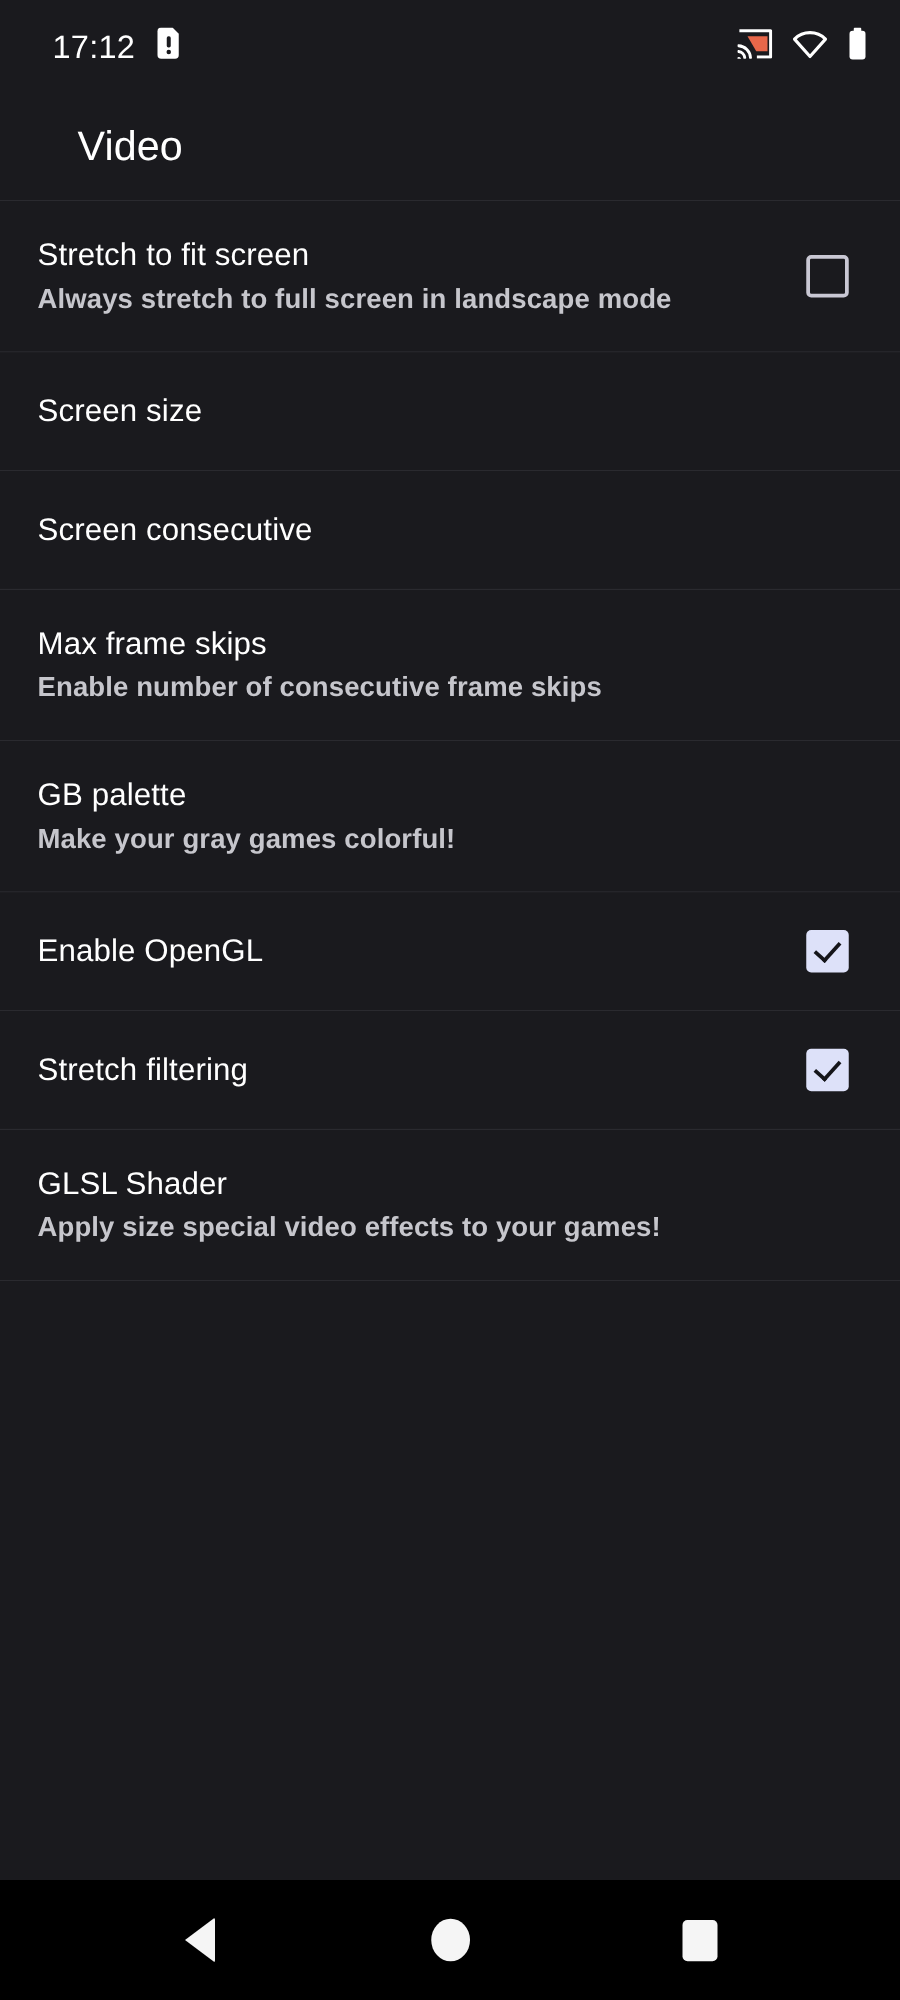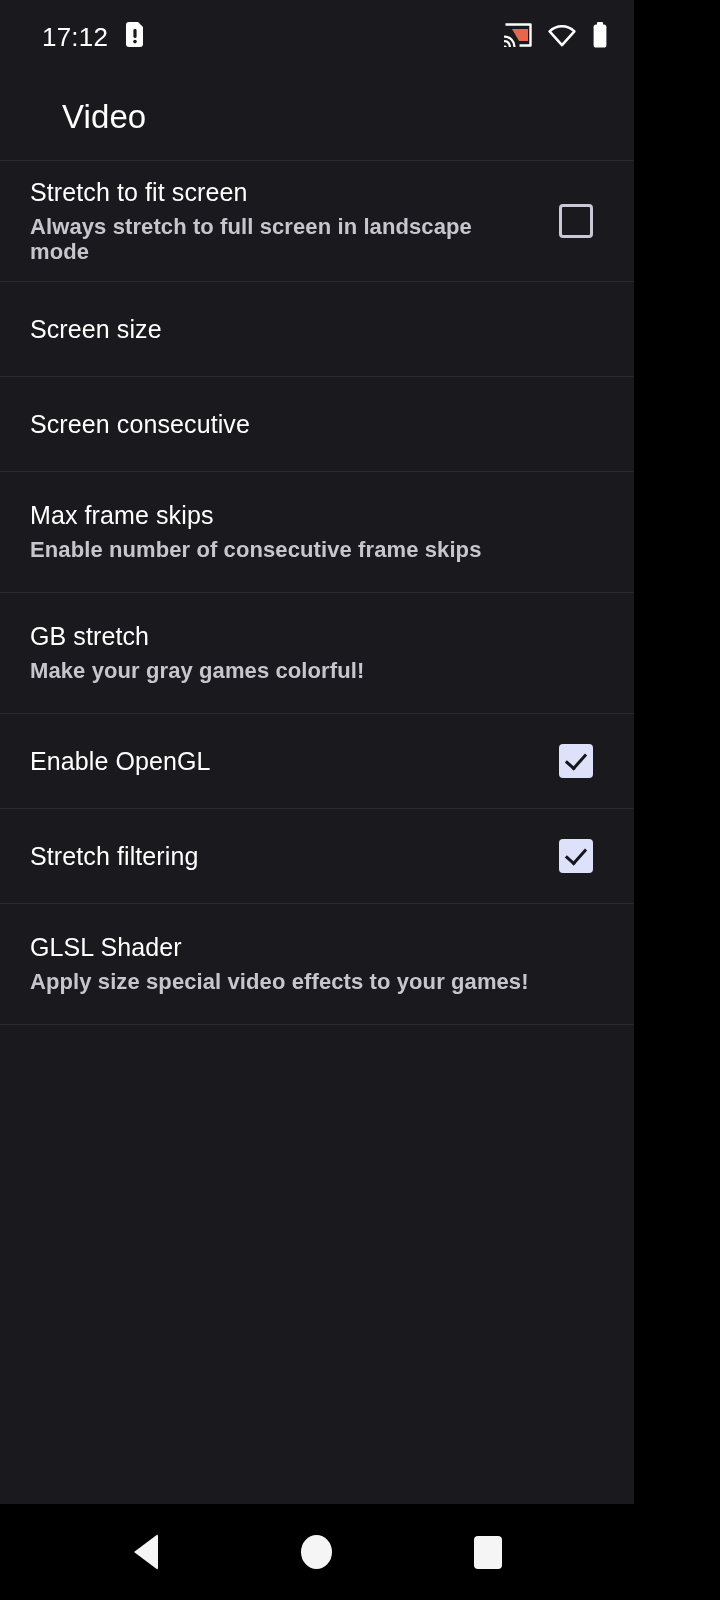--- a/index.html
+++ b/index.html
@@ -5,21 +5,21 @@
   * { margin:0; padding:0; box-sizing:border-box; }
   html, body {
     width:720px; height:1600px;
     background:#000;
     font-family:"Liberation Sans", sans-serif;
     -webkit-font-smoothing:antialiased;
     overflow:hidden;
   }
   #screen {
     position:relative;
-    width:634px; height:1600px;
+    width:720px; height:1600px;
     background:#1a1a1e;
     display:flex; flex-direction:column;
   }
 
   
   .status-bar {
     height:74px; flex:0 0 74px;
     display:flex; align-items:center; justify-content:space-between;
     padding:0 26px 0 42px;
     background:#1a1a1e;
@@ -194,21 +194,21 @@
       <div class="pref-text">
         <span class="pref-title">Max frame skips</span>
         <span class="pref-summary">Enable number of consecutive frame skips</span>
       </div>
     </div>
 
     <div class="divider"></div>
 
     <div class="pref-row two-line">
       <div class="pref-text">
-        <span class="pref-title">GB stretch</span>
+        <span class="pref-title">GB palette</span>
         <span class="pref-summary">Make your gray games colorful!</span>
       </div>
     </div>
 
     <div class="divider"></div>
 
     <div class="pref-row">
       <div class="pref-text">
         <span class="pref-title">Enable OpenGL</span>
       </div>

